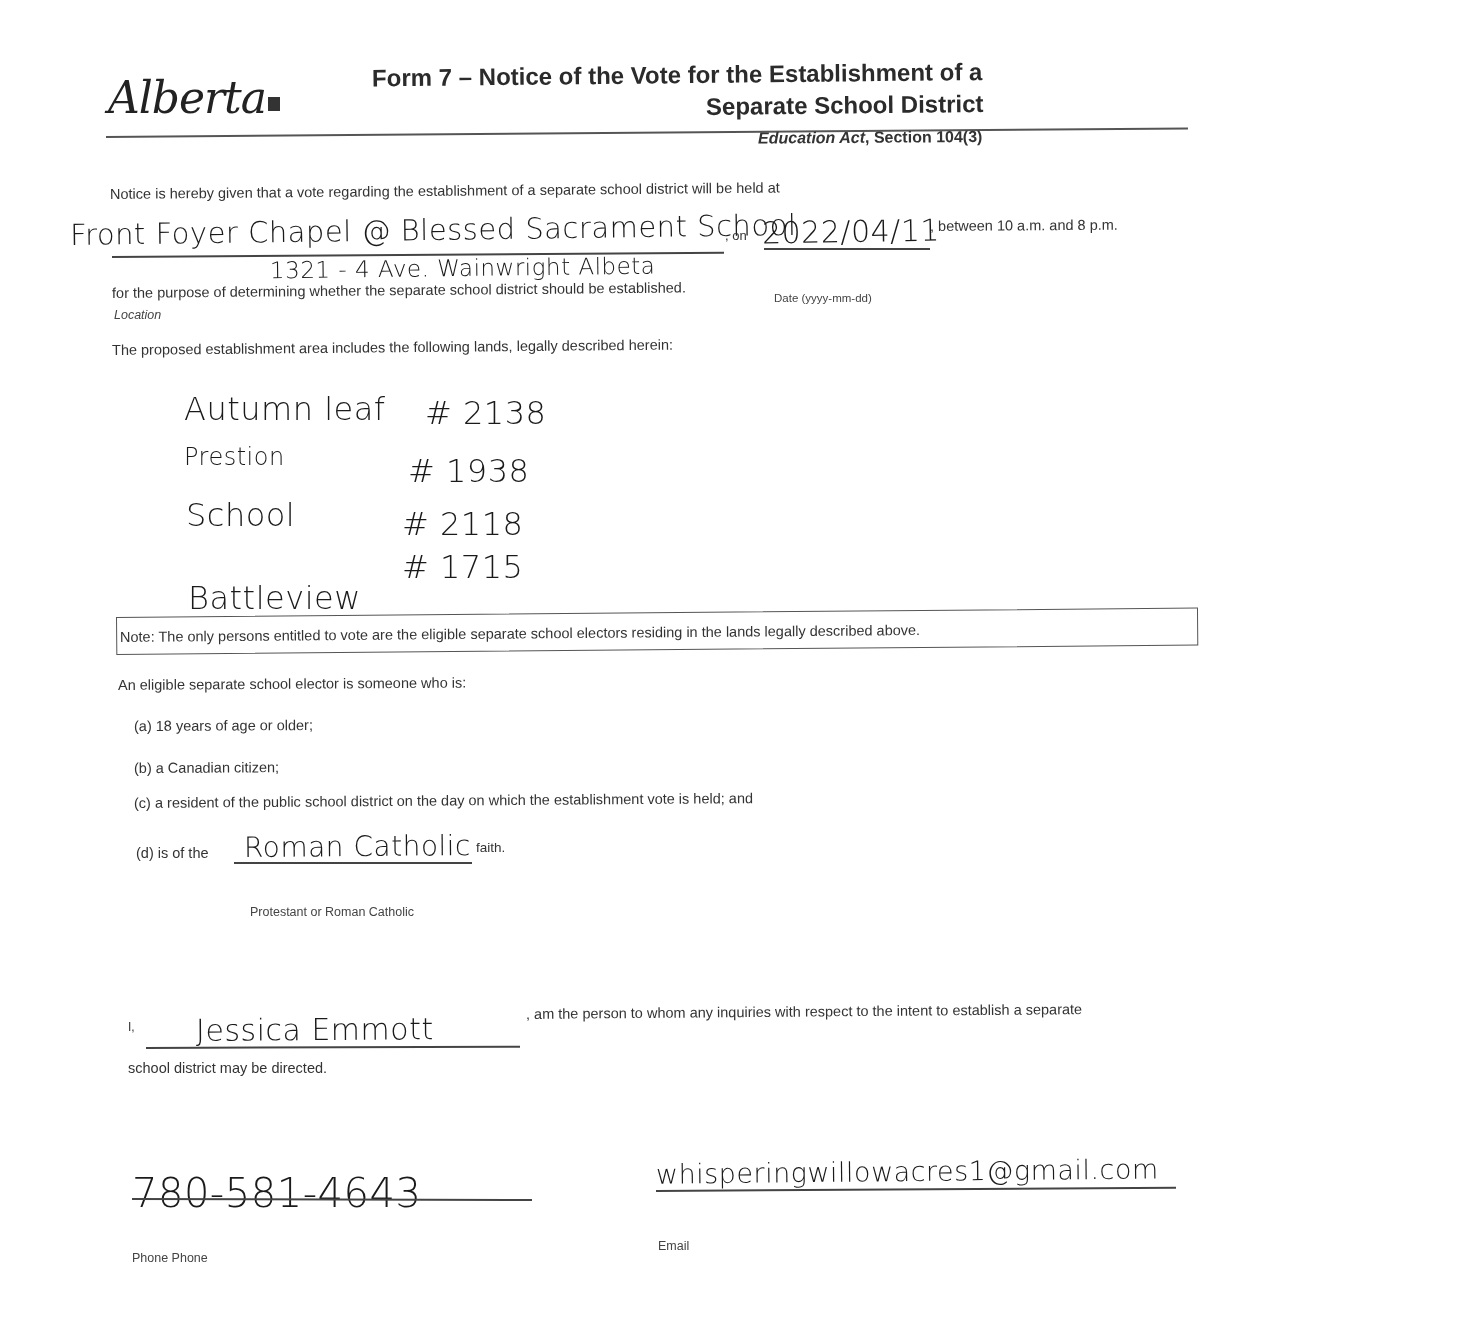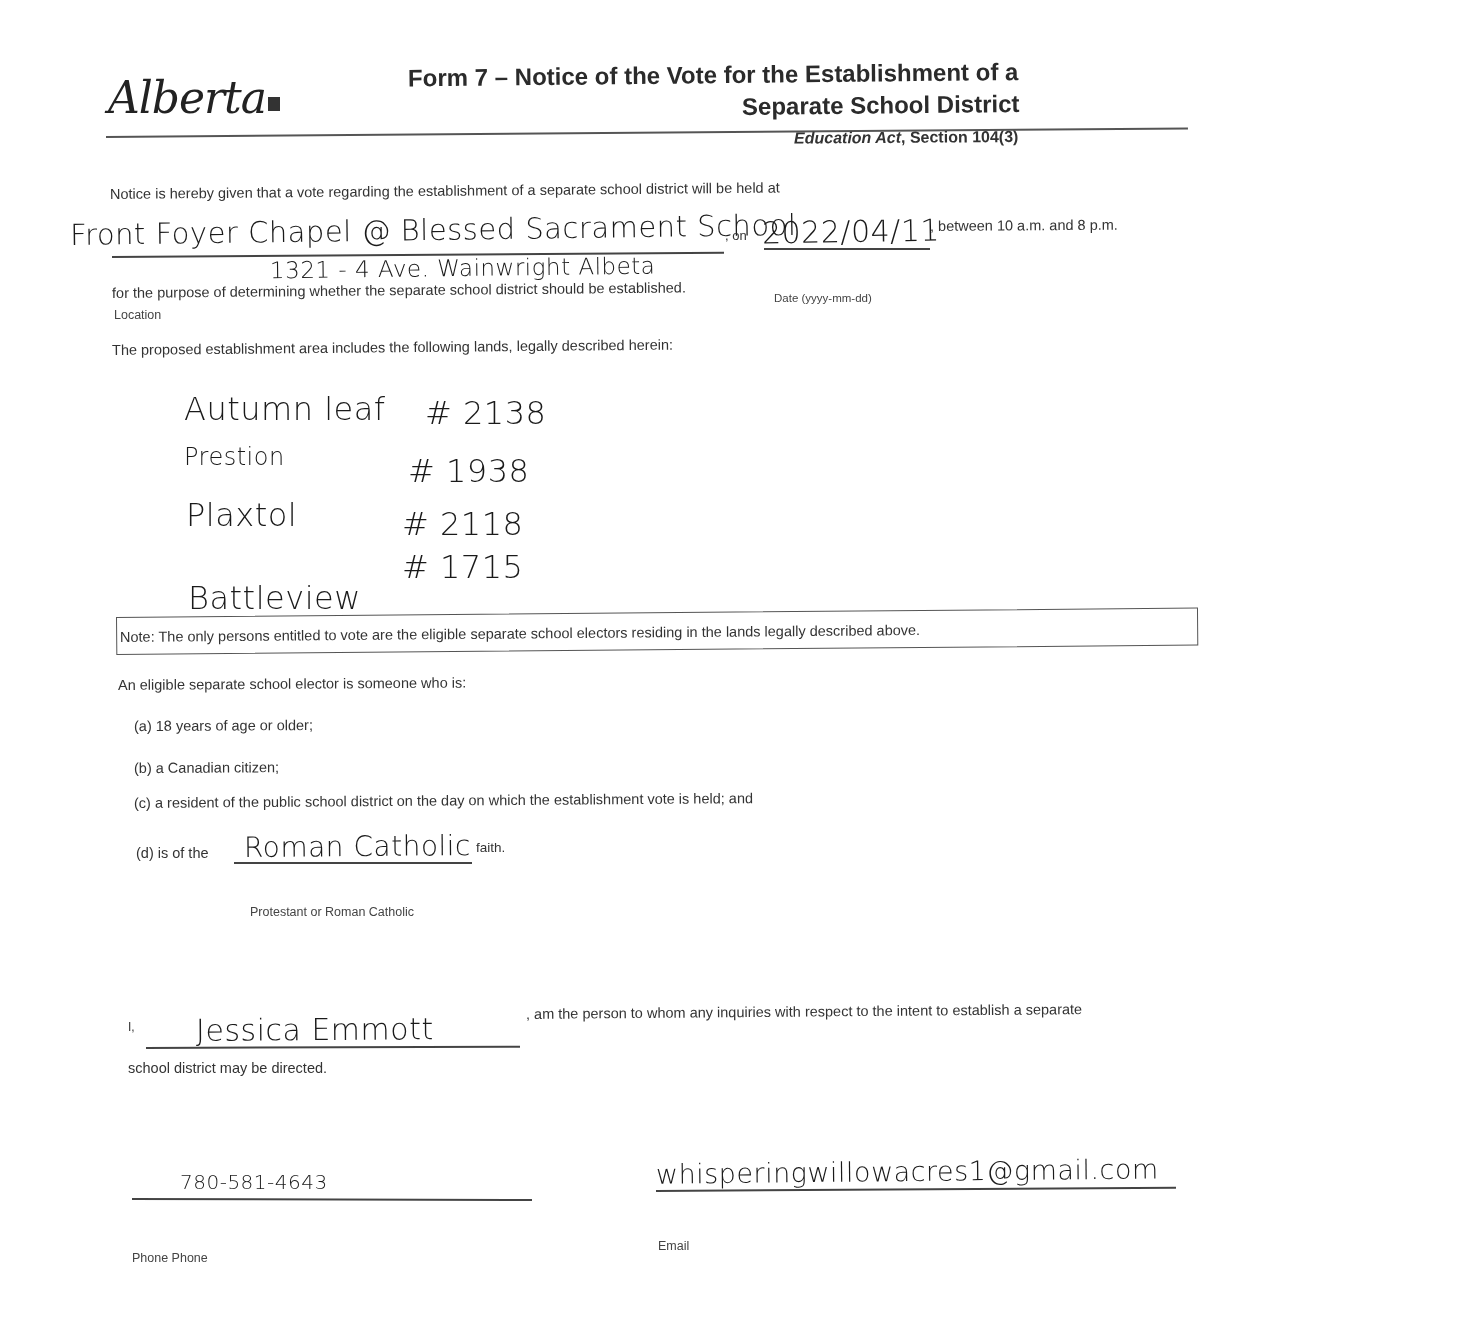--- a/index.html
+++ b/index.html
@@ -1,20 +1,20 @@
 <!DOCTYPE html>
 <html><head>
 <meta charset="utf-8">
 <style>
   html, body { margin: 0; padding: 0; }
   body {
     width: 1462px; height: 1326px; background: #ffffff; position: relative; overflow: hidden;
     font-family: "Liberation Sans", sans-serif; color: #2a2a2a;
   }
-  .page { position: absolute; left: 0; top: 0; width: 1258px; height: 1326px; padding-left: 36px; }
+  .page { position: absolute; left: 0; top: 0; width: 1258px; height: 1326px; }
   .abs { position: absolute; white-space: nowrap; }
   .print { font-family: "Liberation Sans", sans-serif; color: #333; font-size: 14.5px; transform-origin: left center; }
   .small { font-size: 12px; color: #444; margin-top: 42px; }
   .hand { font-family: "DejaVu Sans", sans-serif; color: #1a1a1a; font-weight: 300; letter-spacing: 0.5px; }
   .title { font-family: "Liberation Sans", sans-serif; font-weight: bold; color: #2b2b2b; font-size: 24px; text-align: right; }
   .rule { position: absolute; height: 2px; background: #555; transform-origin: left center; }
   .uline { position: absolute; height: 1.5px; background: #444; transform-origin: left center; }
   .notebox { position: absolute; border: 1.5px solid #555; transform: rotate(-0.5deg); transform-origin: left top; }
   .logo { font-family: "DejaVu Serif", serif; font-style: italic; font-size: 44px; color: #222; letter-spacing: -1px; }
   .logo-box { display: inline-block; width: 12px; height: 14px; background: #333; vertical-align: baseline; margin-left: 2px; position: relative; top: -2px; }
@@ -35,34 +35,34 @@
   </div>
 
   <div class="abs print" style="left:110px; top:186px; transform: rotate(-0.55deg);">Notice is hereby given that a vote regarding the establishment of a separate school district will be held at</div>
 
   <div class="abs hand" style="left:70px; top:218px; font-size:29px; transform: rotate(-0.8deg); transform-origin:left center;">Front Foyer Chapel @ Blessed Sacrament School</div>
   <div class="uline" style="left:112px; top:256px; width:612px; transform: rotate(-0.4deg);"></div>
   <div class="abs print" style="left:725px; top:228px; font-size:13px;">, on</div>
   <div class="abs hand" style="left:762px; top:214px; font-size:30px; transform: rotate(-1deg);">2022/04/11</div>
   <div class="uline" style="left:764px; top:248px; width:166px;"></div>
   <div class="abs print" style="left:930px; top:218px; font-size:14.5px; transform: rotate(-0.4deg);">, between 10 a.m. and 8 p.m.</div>
-  <div class="abs print small" style="left:114px; top:266px; font-size:12.5px;">Location</div>
+  <div class="abs print small" style="left:114px; top:266px; font-size:12.5px;font-style:italic;">Location</div>
   <div class="abs print small" style="left:774px; top:250px; font-size:11.5px;">Date (yyyy-mm-dd)</div>
   <div class="abs hand" style="left:270px; top:255px; font-size:23px; transform: rotate(-0.7deg);">1321 - 4 Ave. Wainwright Albeta</div>
   <div class="abs print" style="left:112px; top:285px; transform: rotate(-0.55deg);">for the purpose of determining whether the separate school district should be established.</div>
 
   <div class="abs print" style="left:112px; top:342px; transform: rotate(-0.55deg);">The proposed establishment area includes the following lands, legally described herein:</div>
 
   <div class="abs hand" style="left:184px; top:390px; font-size:32px;">Autumn leaf</div>
   <div class="abs hand" style="left:425px; top:394px; font-size:32px;"># 2138</div>
 
   <div class="abs hand" style="left:184px; top:443px; font-size:24px;">Prestion</div>
   <div class="abs hand" style="left:408px; top:452px; font-size:32px;"># 1938</div>
 
-  <div class="abs hand" style="left:186px; top:496px; font-size:32px;">Plaxtol</div>
+  <div class="abs hand" style="left:186px; top:496px; font-size:32px;">School</div>
   <div class="abs hand" style="left:402px; top:505px; font-size:32px;"># 2118</div>
 
   <div class="abs hand" style="left:188px; top:547px; font-size:32px;margin-top:32px;">Battleview</div>
   <div class="abs hand" style="left:402px; top:548px; font-size:32px;"># 1715</div>
 
   <div class="notebox" style="left:116px; top:617px; width:1080px; height:36px;"></div>
   <div class="abs print" style="left:120px; top:629px; font-size:14.5px; transform: rotate(-0.5deg);">Note: The only persons entitled to vote are the eligible separate school electors residing in the lands legally described above.</div>
 
   <div class="abs print" style="left:118px; top:677px; transform: rotate(-0.4deg);">An eligible separate school elector is someone who is:</div>
   <div class="abs print" style="left:134px; top:718px; transform: rotate(-0.3deg);">(a) 18 years of age or older;</div>
@@ -73,21 +73,21 @@
   <div class="uline" style="left:234px; top:862px; width:238px;"></div>
   <div class="abs print" style="left:476px; top:840px; font-size:13.5px;">faith.</div>
   <div class="abs print small" style="left:250px; top:863px; font-size:12.5px;">Protestant or Roman Catholic</div>
 
   <div class="abs print" style="left:128px; top:1020px; font-size:12px;">I,</div>
   <div class="abs hand" style="left:196px; top:1012px; font-size:30px; transform: rotate(-0.4deg);">Jessica Emmott</div>
   <div class="uline" style="left:146px; top:1047px; width:374px; transform: rotate(-0.2deg);"></div>
   <div class="abs print" style="left:526px; top:1006px; transform: rotate(-0.5deg);">, am the person to whom any inquiries with respect to the intent to establish a separate</div>
   <div class="abs print" style="left:128px; top:1060px;">school district may be directed.</div>
 
-  <div class="abs hand" style="left:132px; top:1170px; font-size:20px;margin-left:48px;">780-581-4643</div>
+  <div class="abs hand" style="left:132px; top:1170px; font-size:40px;">780-581-4643</div>
   <div class="uline" style="left:132px; top:1198px; width:400px; transform: rotate(0.15deg);"></div>
   <div class="abs print small" style="left:132px; top:1209px; font-size:12.5px;">Phone Phone</div>
 
   <div class="abs hand" style="left:656px; top:1156px; font-size:27px; transform: rotate(-0.6deg);">whisperingwillowacres1@gmail.com</div>
   <div class="uline" style="left:656px; top:1190px; width:520px; transform: rotate(-0.35deg);"></div>
   <div class="abs print small" style="left:658px; top:1197px; font-size:12.5px;">Email</div>
 
 </div>
 
 </body></html>

